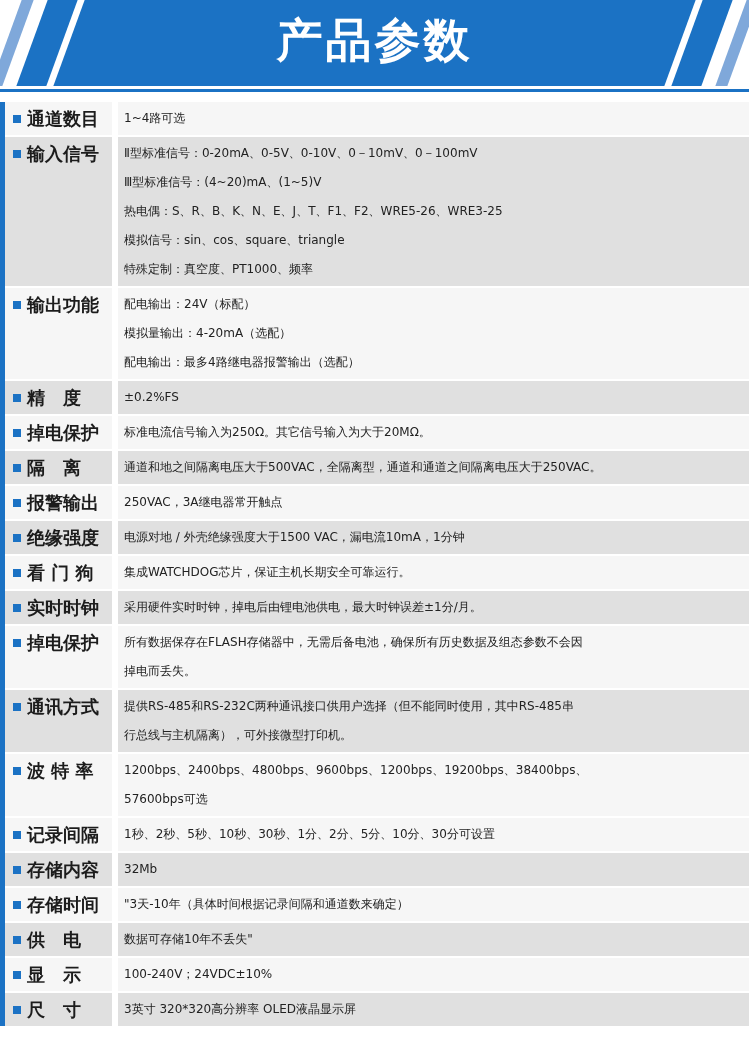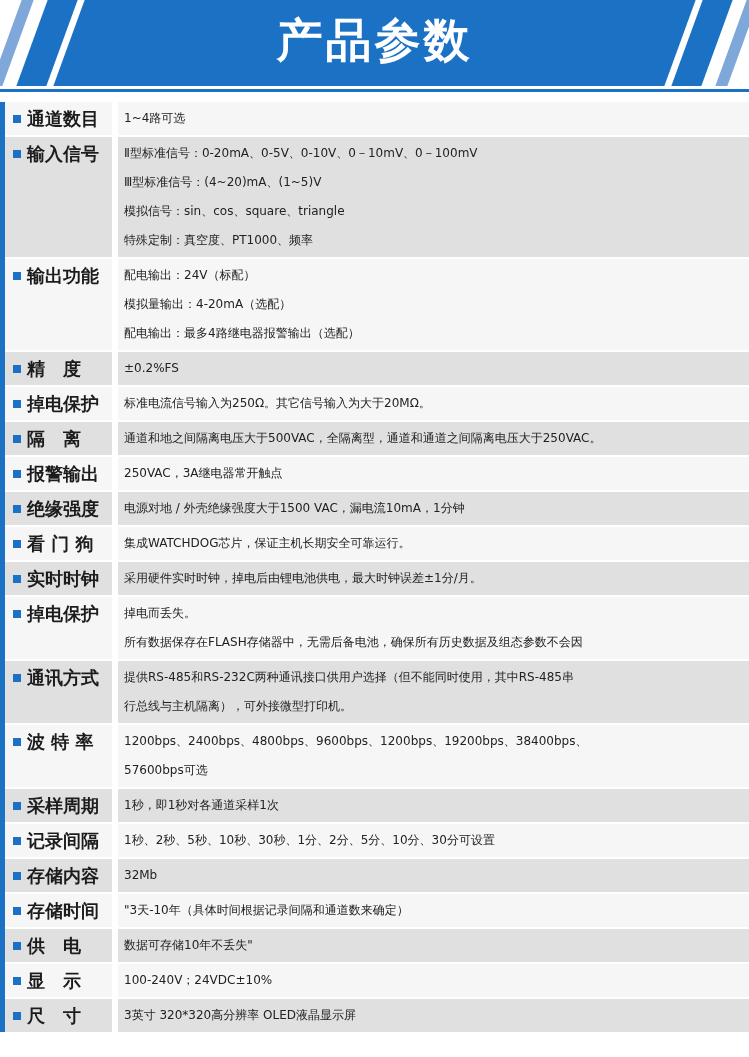--- a/index.html
+++ b/index.html
@@ -125,20 +125,21 @@
   <div class="row alt-gray">
     <div class="label-cell">
       <div class="label-inner">
         <span class="bullet"></span>
         <span class="label-text">输入信号</span>
       </div>
     </div>
     <div class="value-cell">
           <div class="value-line">Ⅱ型标准信号：0-20mA、0-5V、0-10V、0－10mV、0－100mV</div>
           <div class="value-line">Ⅲ型标准信号：(4~20)mA、(1~5)V</div>
+          <div class="value-line">热电偶：S、R、B、K、N、E、J、T、F1、F2、WRE5-26、WRE3-25</div>
           <div class="value-line">模拟信号：sin、cos、square、triangle</div>
           <div class="value-line">特殊定制：真空度、PT1000、频率</div>
         </div>
   </div>
 
   <div class="row alt-light">
     <div class="label-cell">
       <div class="label-inner">
         <span class="bullet"></span>
         <span class="label-text">输出功能</span>
@@ -236,22 +237,22 @@
   </div>
 
   <div class="row alt-light">
     <div class="label-cell">
       <div class="label-inner">
         <span class="bullet"></span>
         <span class="label-text">掉电保护</span>
       </div>
     </div>
     <div class="value-cell">
+          <div class="value-line">所有数据保存在FLASH存储器中，无需后备电池，确保所有历史数据及组态参数不会因</div>
           <div class="value-line">掉电而丢失。</div>
-          <div class="value-line">所有数据保存在FLASH存储器中，无需后备电池，确保所有历史数据及组态参数不会因</div>
         </div>
   </div>
 
   <div class="row alt-gray">
     <div class="label-cell">
       <div class="label-inner">
         <span class="bullet"></span>
         <span class="label-text">通讯方式</span>
       </div>
     </div>
@@ -267,31 +268,20 @@
         <span class="bullet"></span>
         <span class="label-text">波 特 率</span>
       </div>
     </div>
     <div class="value-cell">
           <div class="value-line">1200bps、2400bps、4800bps、9600bps、1200bps、19200bps、38400bps、</div>
           <div class="value-line">57600bps可选</div>
         </div>
   </div>
 
-  <div class="row alt-gray">
-    <div class="label-cell">
-      <div class="label-inner">
-        <span class="bullet"></span>
-        <span class="label-text">采样周期</span>
-      </div>
-    </div>
-    <div class="value-cell">
-          <div class="value-line">1秒，即1秒对各通道采样1次</div>
-        </div>
-  </div>
 
   <div class="row alt-light">
     <div class="label-cell">
       <div class="label-inner">
         <span class="bullet"></span>
         <span class="label-text">记录间隔</span>
       </div>
     </div>
     <div class="value-cell">
           <div class="value-line">1秒、2秒、5秒、10秒、30秒、1分、2分、5分、10分、30分可设置</div>

